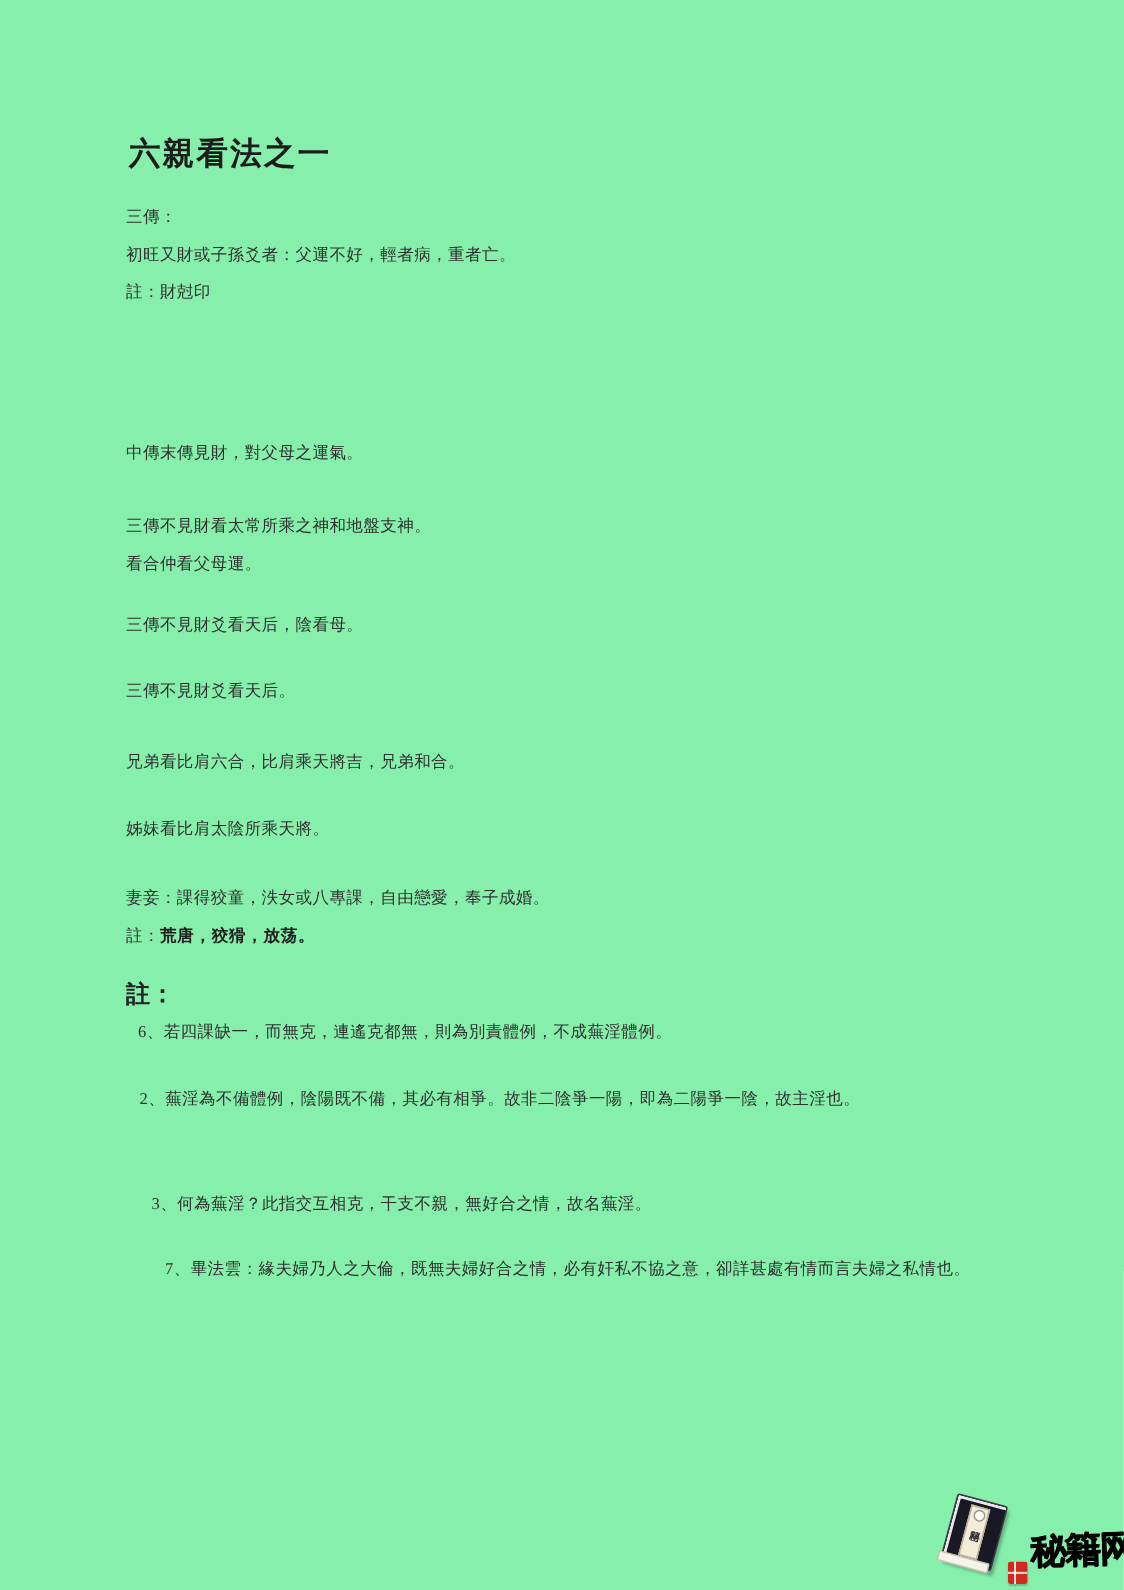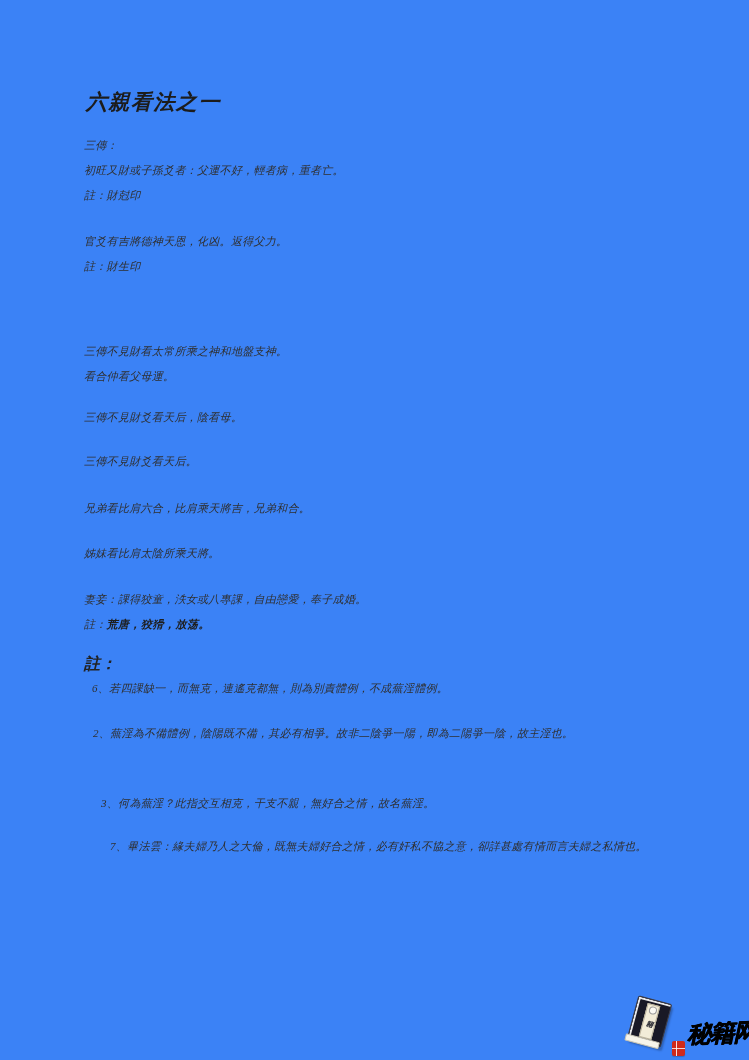--- a/index.html
+++ b/index.html
@@ -1,23 +1,22 @@
 <!DOCTYPE html>
 <html><head>
 <meta charset="utf-8">
 <style>
   html,body{margin:0;padding:0;}
   .page{
     position:relative;
     width:749px;height:1060px;
-    background:#3b82f6;
+    background:#86efac;
     overflow:hidden;
     font-family:"Liberation Serif","DejaVu Serif",serif;
     color:#2f2f2f;
-    font-style:italic;
   }
   .doc-title{
     position:absolute;left:86px;top:88px;
     font-size:21px;font-weight:bold;color:#1c1c1c;
     letter-spacing:1.5px;margin:0;
   }
   .blk{
     position:absolute;left:84px;width:586px;
     margin:0;
     font-size:11px;line-height:25px;
@@ -85,22 +84,21 @@
 </head>
 <body>
 
 <div class="page">
 
   <h1 class="doc-title">六親看法之一</h1>
 
   <p class="blk b1">三傳：
 初旺又財或子孫爻者：父運不好，輕者病，重者亡。
 註：財尅印</p>
-  <p class="blk b2">官爻有吉將德神天恩，化凶。返得父力。
-註：財生印</p>
+  <p class="blk b3">中傳末傳見財，對父母之運氣。</p>
   <p class="blk b4">三傳不見財看太常所乘之神和地盤支神。
 看合仲看父母運。</p>
   <p class="blk b5">三傳不見財爻看天后，陰看母。</p>
   <p class="blk b6">三傳不見財爻看天后。</p>
   <p class="blk b7">兄弟看比肩六合，比肩乘天將吉，兄弟和合。</p>
   <p class="blk b8">姊妹看比肩太陰所乘天將。</p>
 
   <p class="blk b9"><span>妻妾：課得狡童，泆女或八專課，自由戀愛，奉子成婚。</span>
 <span>註：</span><b>荒唐，狡猾，放荡。</b></p>
 

